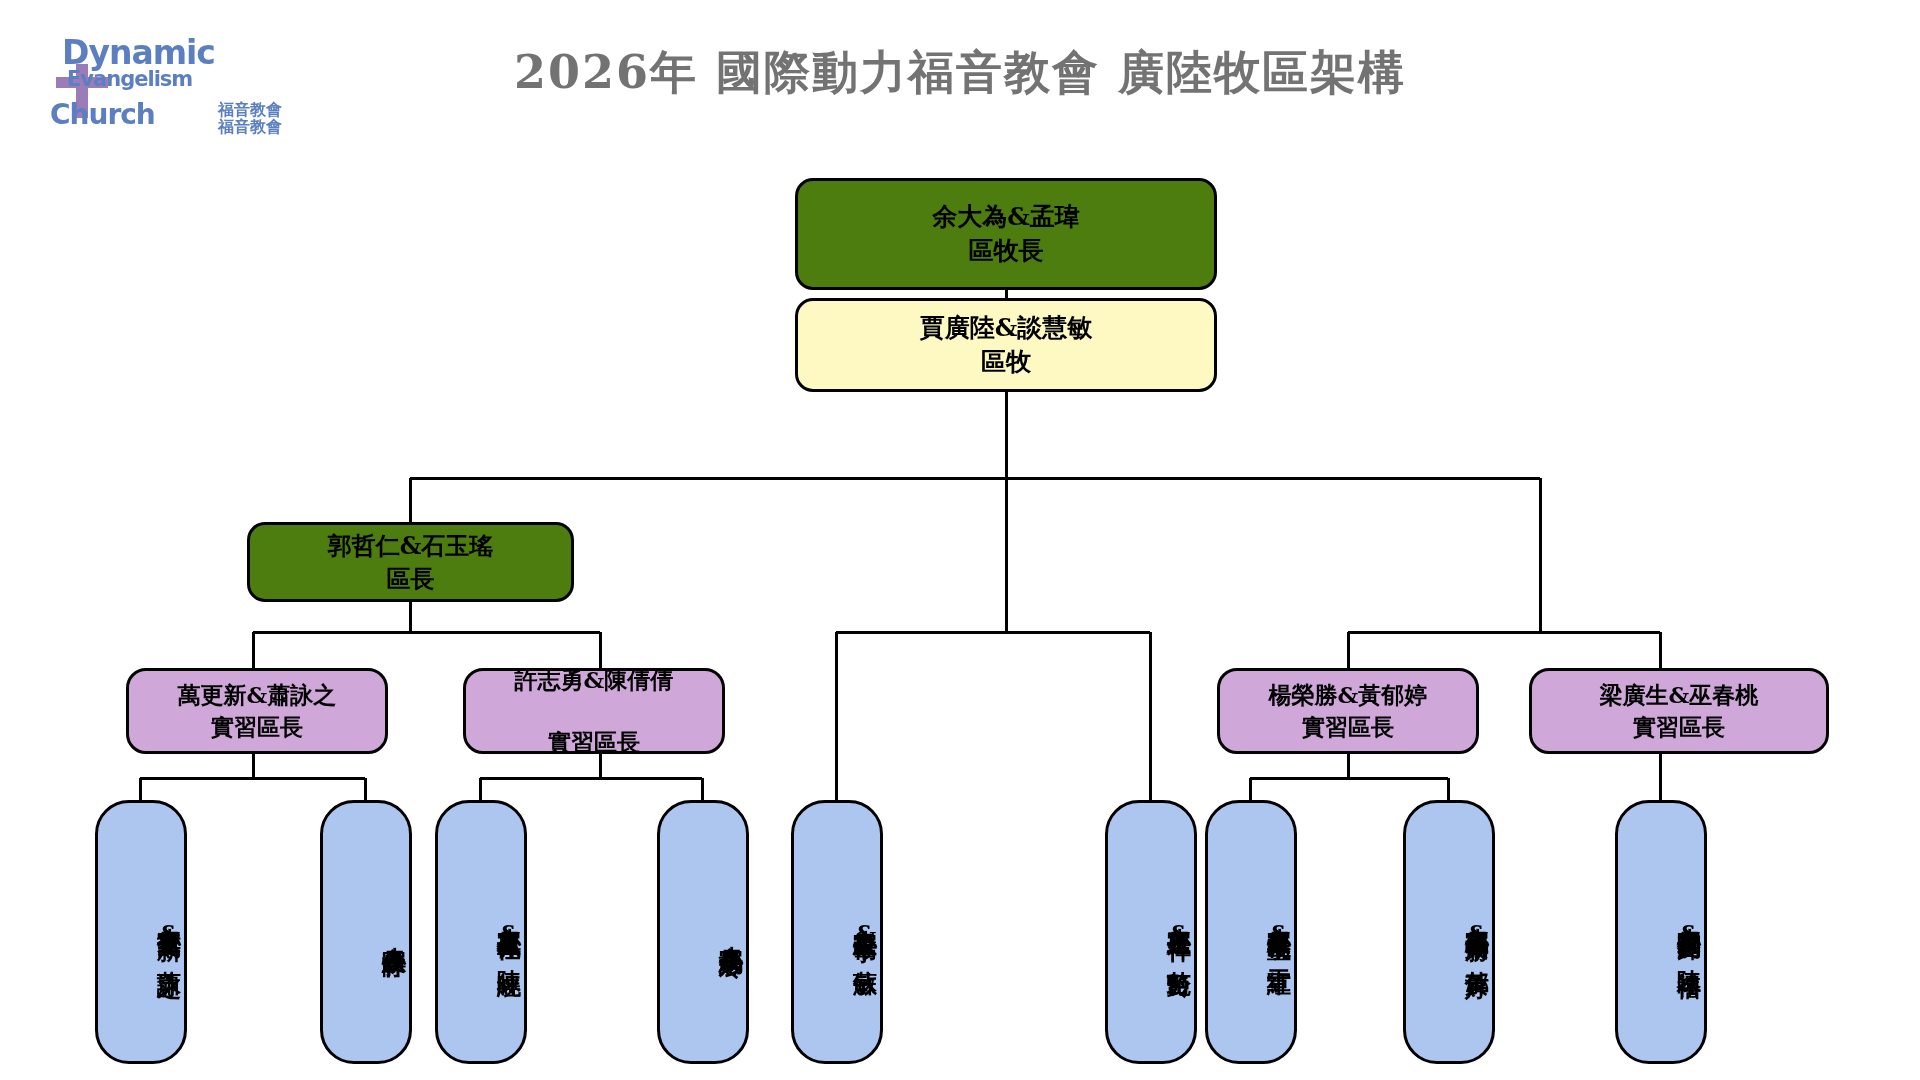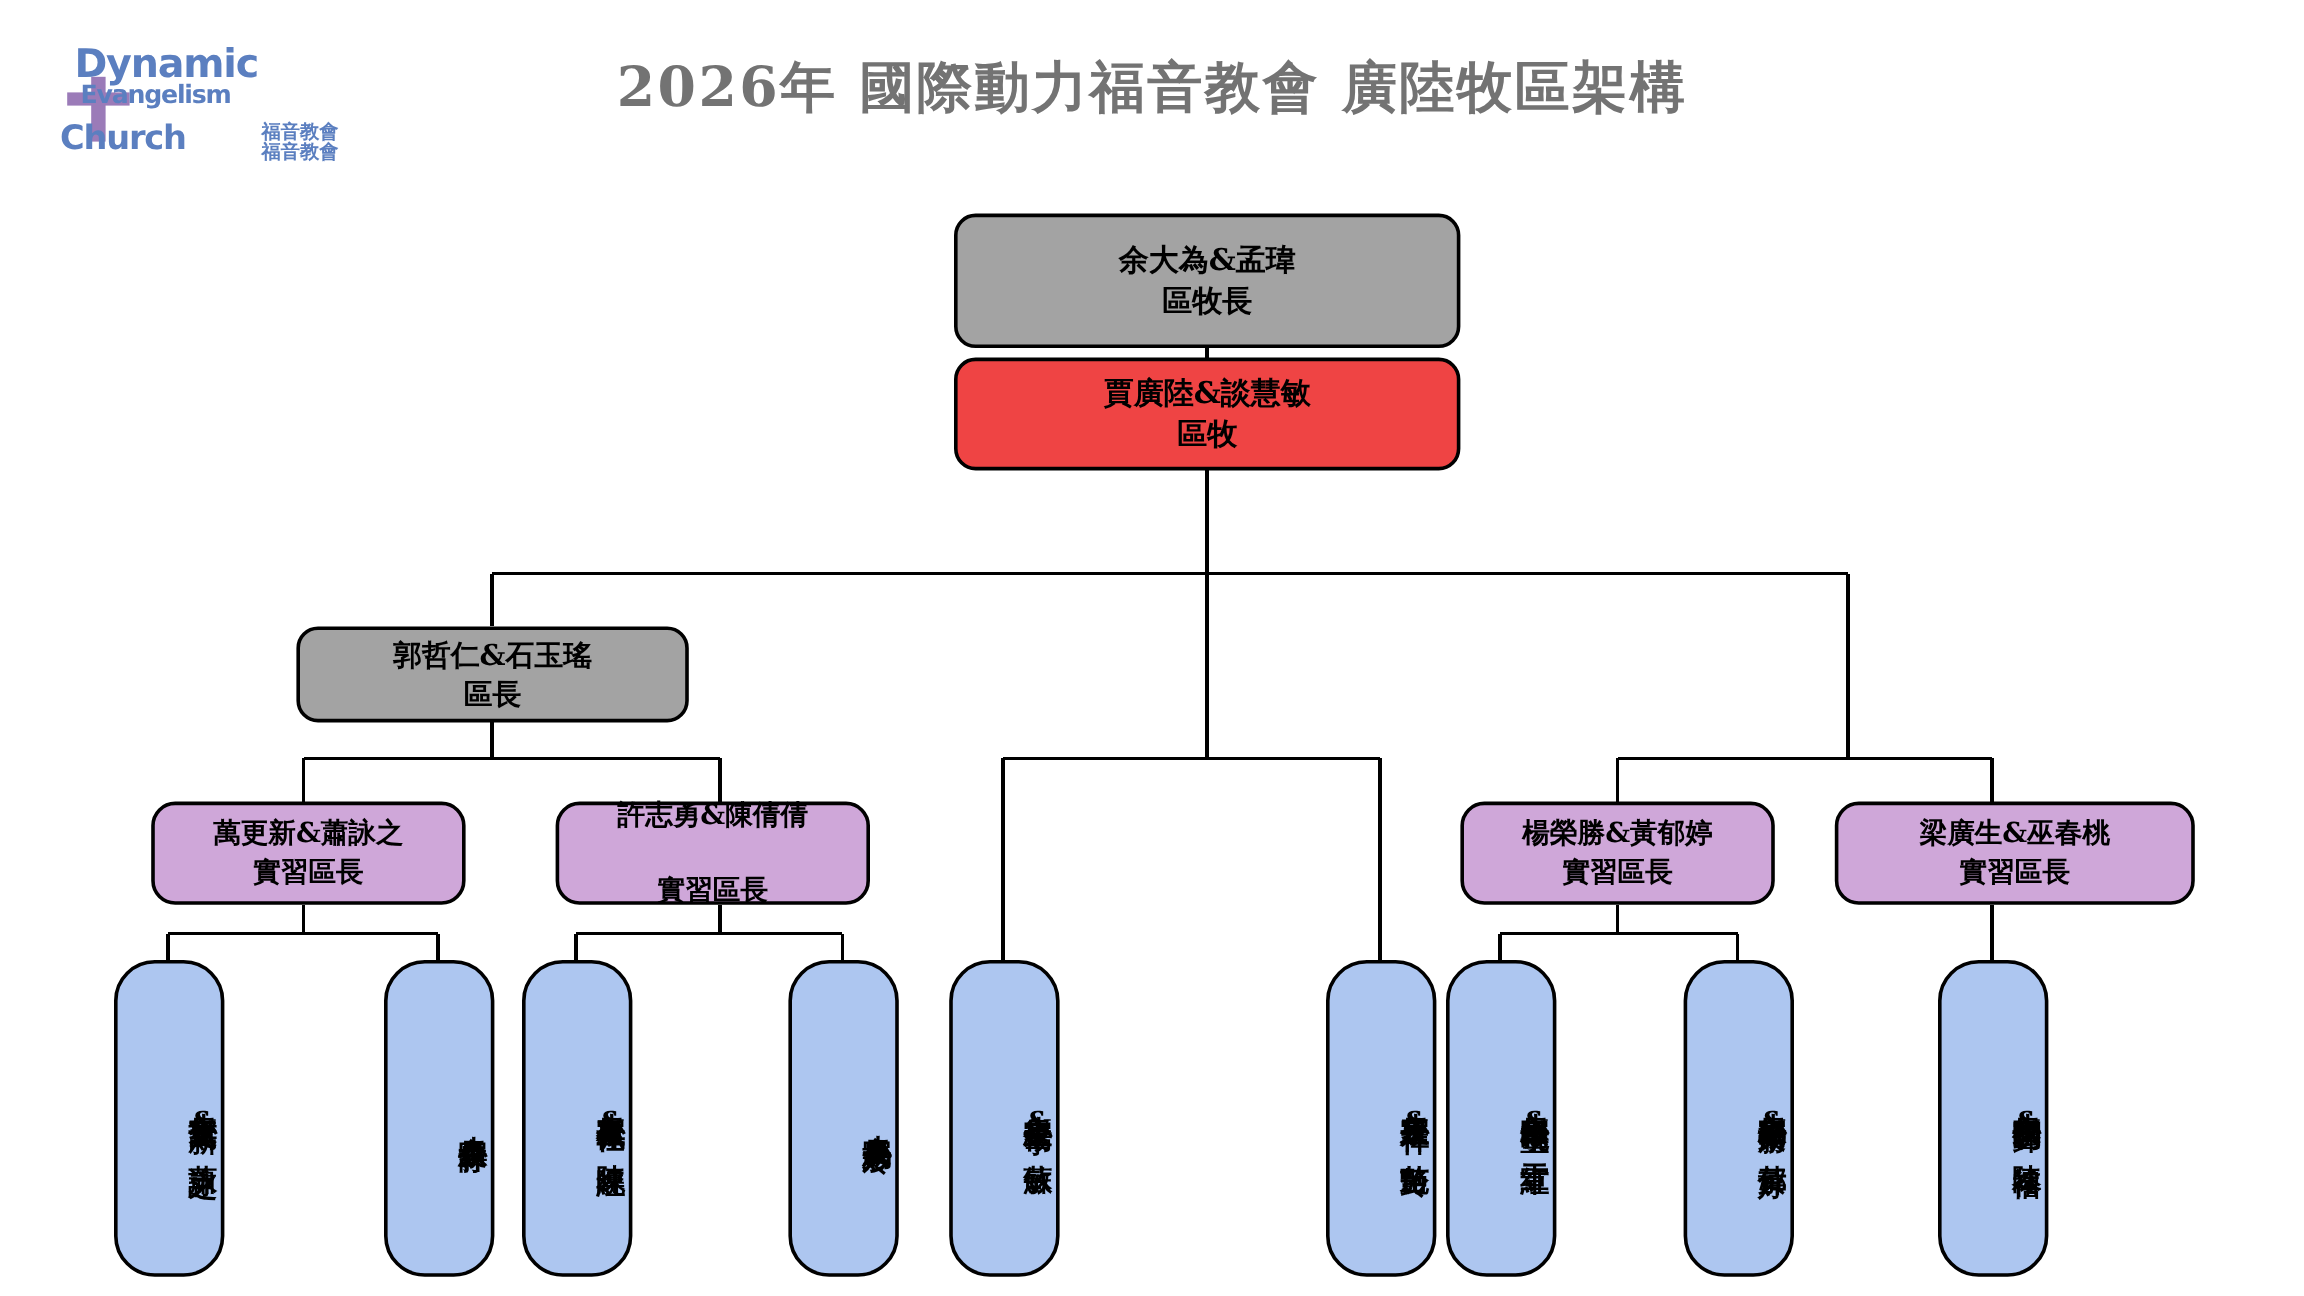--- a/index.html
+++ b/index.html
@@ -96,22 +96,22 @@
     flex-direction: column;
     align-items: center;
     justify-content: center;
     text-align: center;
     color: #000000;
     font-weight: bold;
     z-index: 3;
   }
   .node .ln { display: block; white-space: nowrap; }
 
-  .node.blue-dark  { background: #a3a3a3; border-radius: 18px; }
-  .node.purple     { background: #ef4444; border-radius: 18px; }
+  .node.blue-dark  { background: #4d7c0f; border-radius: 18px; }
+  .node.purple     { background: #fef9c3; border-radius: 18px; }
   .node.purple-lt  { background: #cfa7d9; border-radius: 20px; }
   .node.blue-lt    { background: #adc6f0; border-radius: 34px; }
 
   .lvl0 { font-size: 25px; line-height: 1.38; }
   .lvl1 { font-size: 24px; line-height: 1.38; }
   .lvl2 { font-size: 23px; line-height: 1.38; }
 
   
   .node.leaf {
     writing-mode: vertical-rl;

